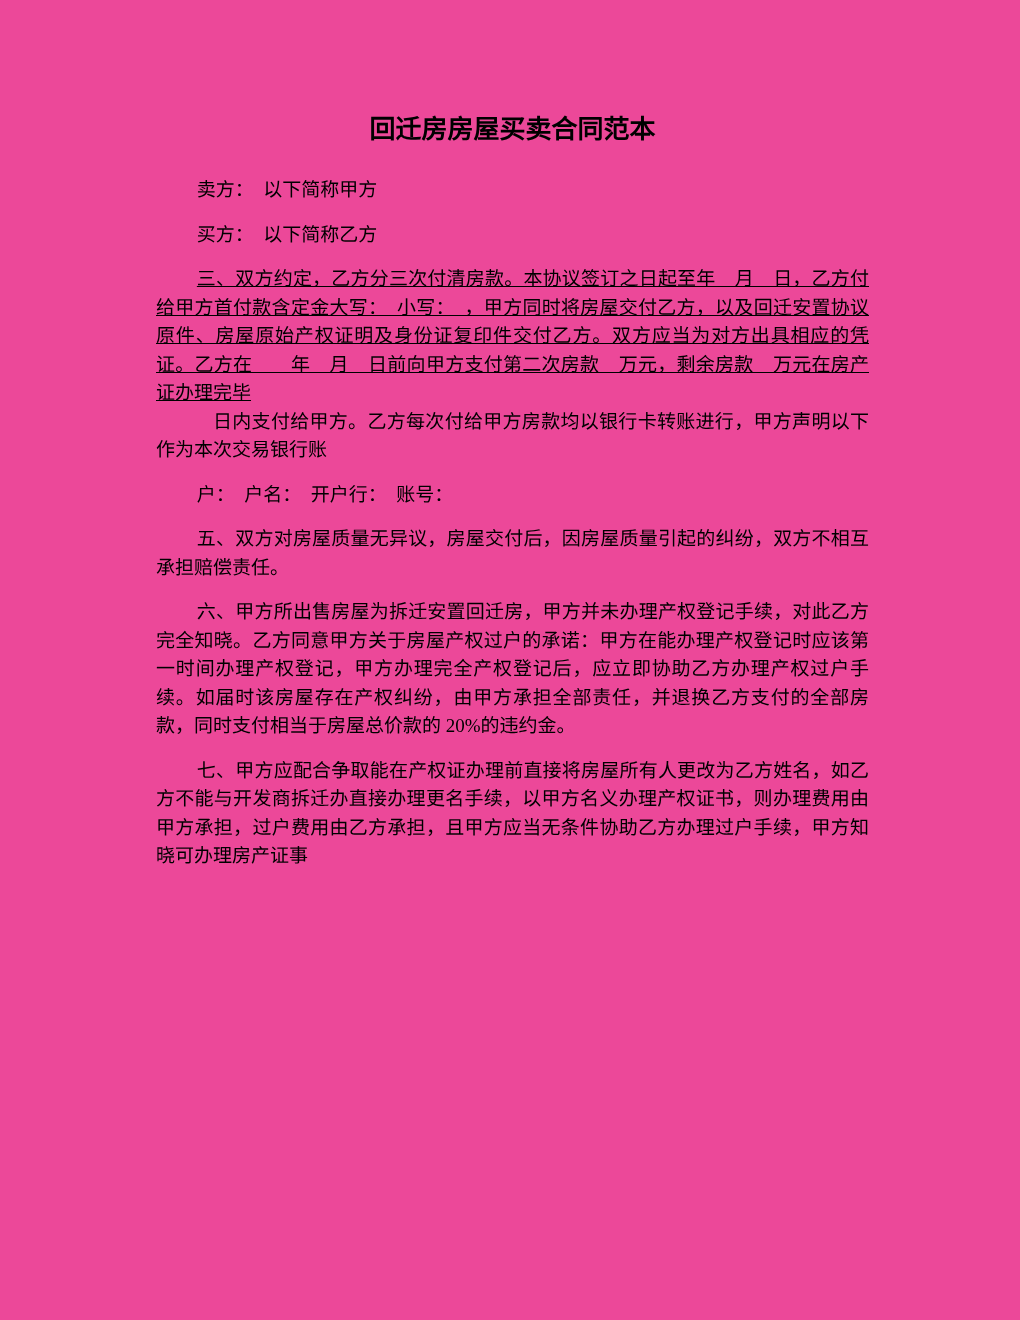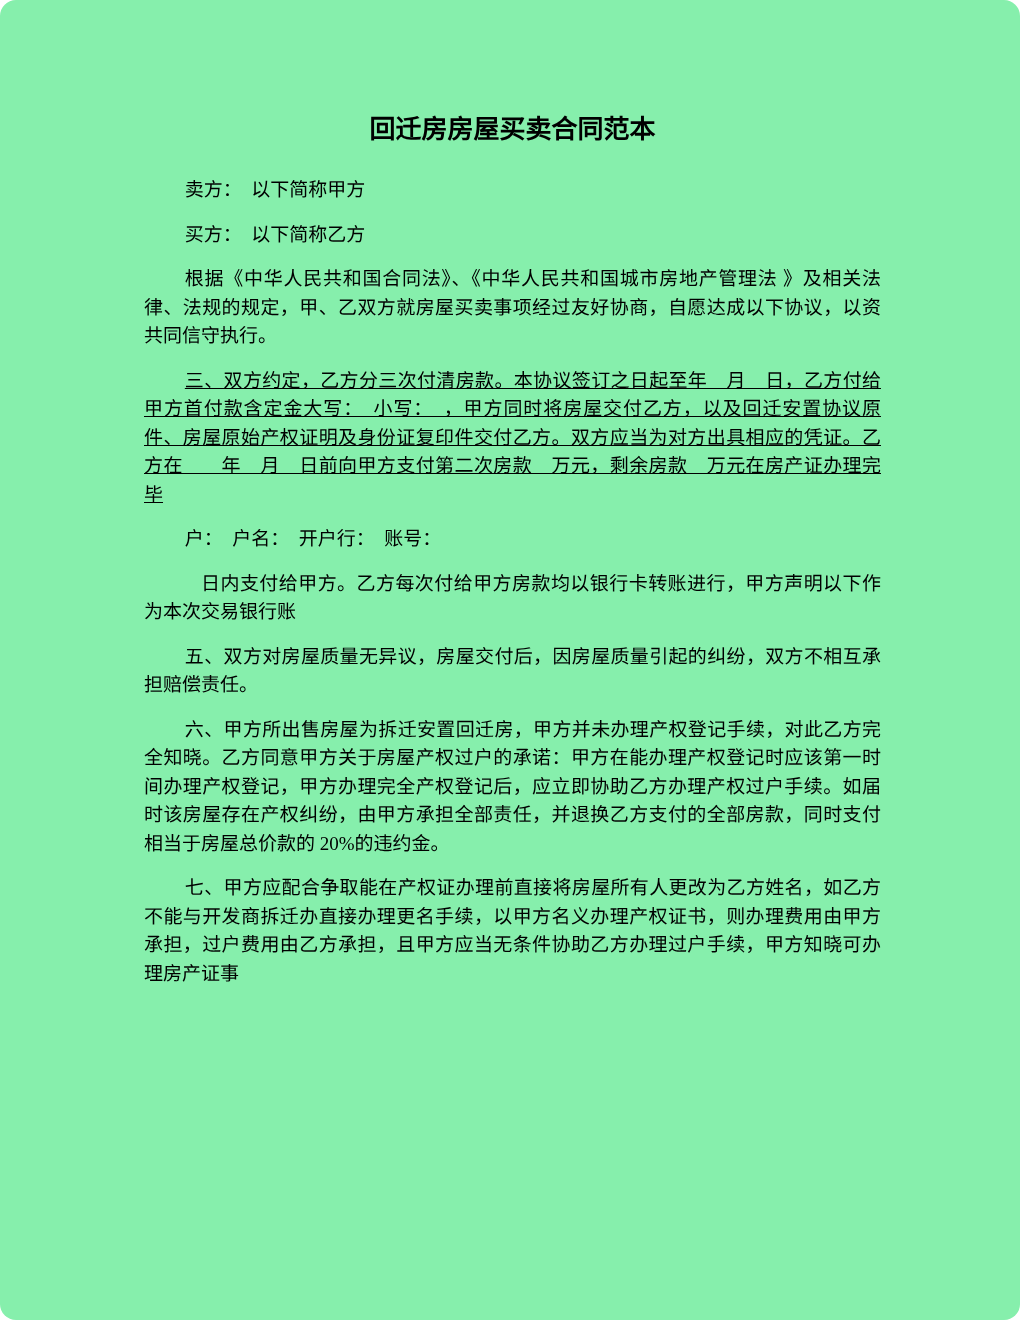--- a/index.html
+++ b/index.html
@@ -4,44 +4,43 @@
 <style>
   html, body {
     margin: 0;
     padding: 0;
     background: #ffffff;
   }
   .page {
     position: relative;
     width: 1020px;
     height: 1320px;
-    background: #86efac;
+    background: #ec4899;
     color: #000000;
     font-family: "Liberation Serif", "DejaVu Serif", serif;
     overflow: hidden;
     box-sizing: border-box;
-    border-radius: 16px;
   }
   .content {
     position: absolute;
     top: 112px;
     left: 144px;
     width: 737px;
   }
   .doc-title {
     font-size: 26px;
     font-weight: bold;
     text-align: center;
     line-height: 36px;
     margin: 0 0 28px 0;
   }
   .para {
     font-size: 19px;
     line-height: 28.5px;
-    margin: 16px 0;
+    margin: 16px 12px;
     text-indent: 2.15em;
     text-align: justify;
     word-break: break-all;
   }
   .para.no-gap-below {
     margin-bottom: 0;
     text-decoration: underline;
   }
   .para.continuation {
     margin-top: 0;
@@ -54,29 +53,28 @@
 
 <div class="page">
   <div class="content">
 
     <h1 class="doc-title">回迁房房屋买卖合同范本</h1>
 
     <p class="para">卖方：　以下简称甲方</p>
 
     <p class="para">买方：　以下简称乙方</p>
 
-    <p class="para">根据《中华人民共和国合同法》、《中华人民共和国城市房地产管理法 》及相关法律、法规的规定，甲、乙双方就房屋买卖事项经过友好协商，自愿达成以下协议，以资共同信守执行。</p>
 
 
 
     <p class="para no-gap-below">三、双方约定，乙方分三次付清房款。本协议签订之日起至年　月　日，乙方付给甲方首付款含定金大写：　小写：　，甲方同时将房屋交付乙方，以及回迁安置协议原件、房屋原始产权证明及身份证复印件交付乙方。双方应当为对方出具相应的凭证。乙方在　　年　月　日前向甲方支付第二次房款　万元，剩余房款　万元在房产证办理完毕</p>
 
+    <p class="para continuation">日内支付给甲方。乙方每次付给甲方房款均以银行卡转账进行，甲方声明以下作为本次交易银行账</p>
+
     <p class="para">户：　户名：　开户行：　账号：</p>
-
-    <p class="para continuation">日内支付给甲方。乙方每次付给甲方房款均以银行卡转账进行，甲方声明以下作为本次交易银行账</p>
 
 
     <p class="para">五、双方对房屋质量无异议，房屋交付后，因房屋质量引起的纠纷，双方不相互承担赔偿责任。</p>
 
     <p class="para">六、甲方所出售房屋为拆迁安置回迁房，甲方并未办理产权登记手续，对此乙方完全知晓。乙方同意甲方关于房屋产权过户的承诺：甲方在能办理产权登记时应该第一时间办理产权登记，甲方办理完全产权登记后，应立即协助乙方办理产权过户手续。如届时该房屋存在产权纠纷，由甲方承担全部责任，并退换乙方支付的全部房款，同时支付相当于房屋总价款的 20%的违约金。</p>
 
     <p class="para">七、甲方应配合争取能在产权证办理前直接将房屋所有人更改为乙方姓名，如乙方不能与开发商拆迁办直接办理更名手续，以甲方名义办理产权证书，则办理费用由甲方承担，过户费用由乙方承担，且甲方应当无条件协助乙方办理过户手续，甲方知晓可办理房产证事</p>
 
   </div>
 </div>

